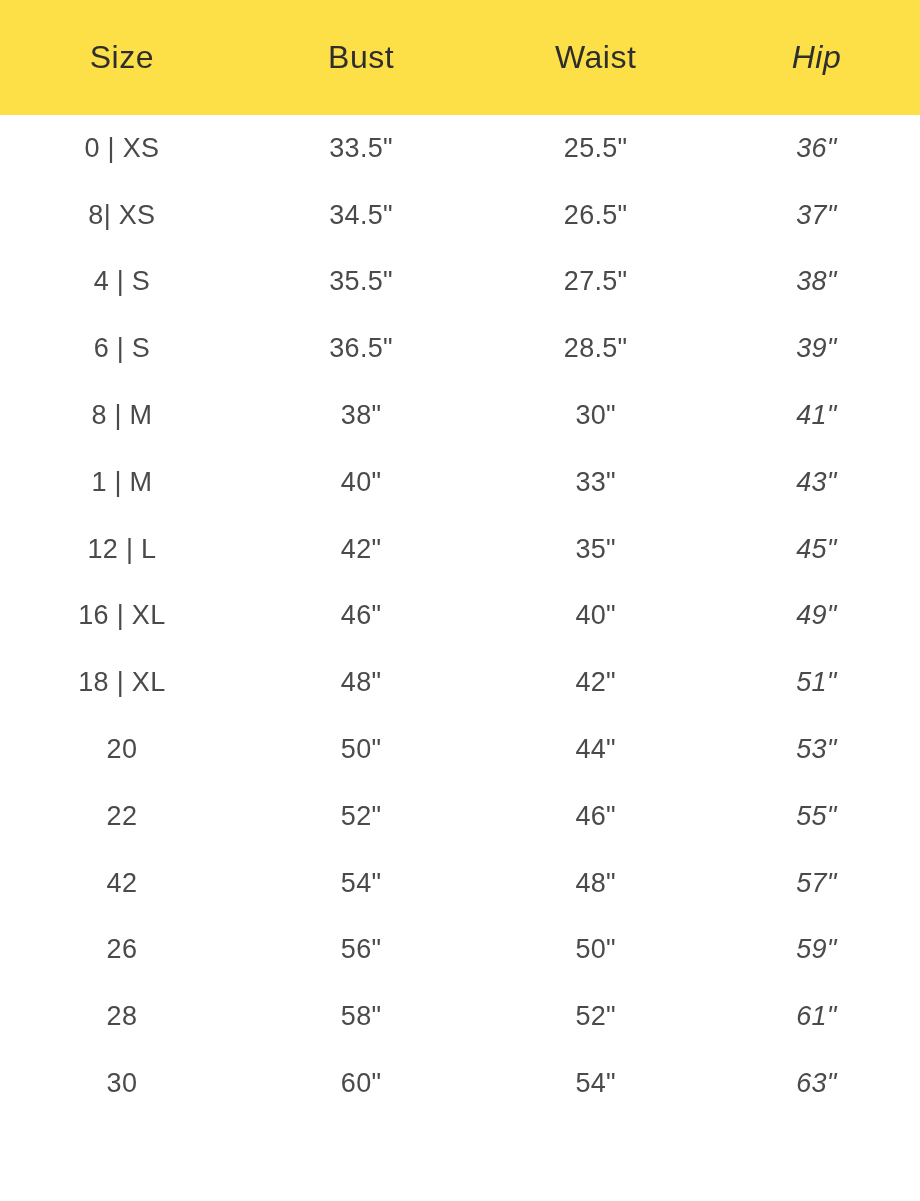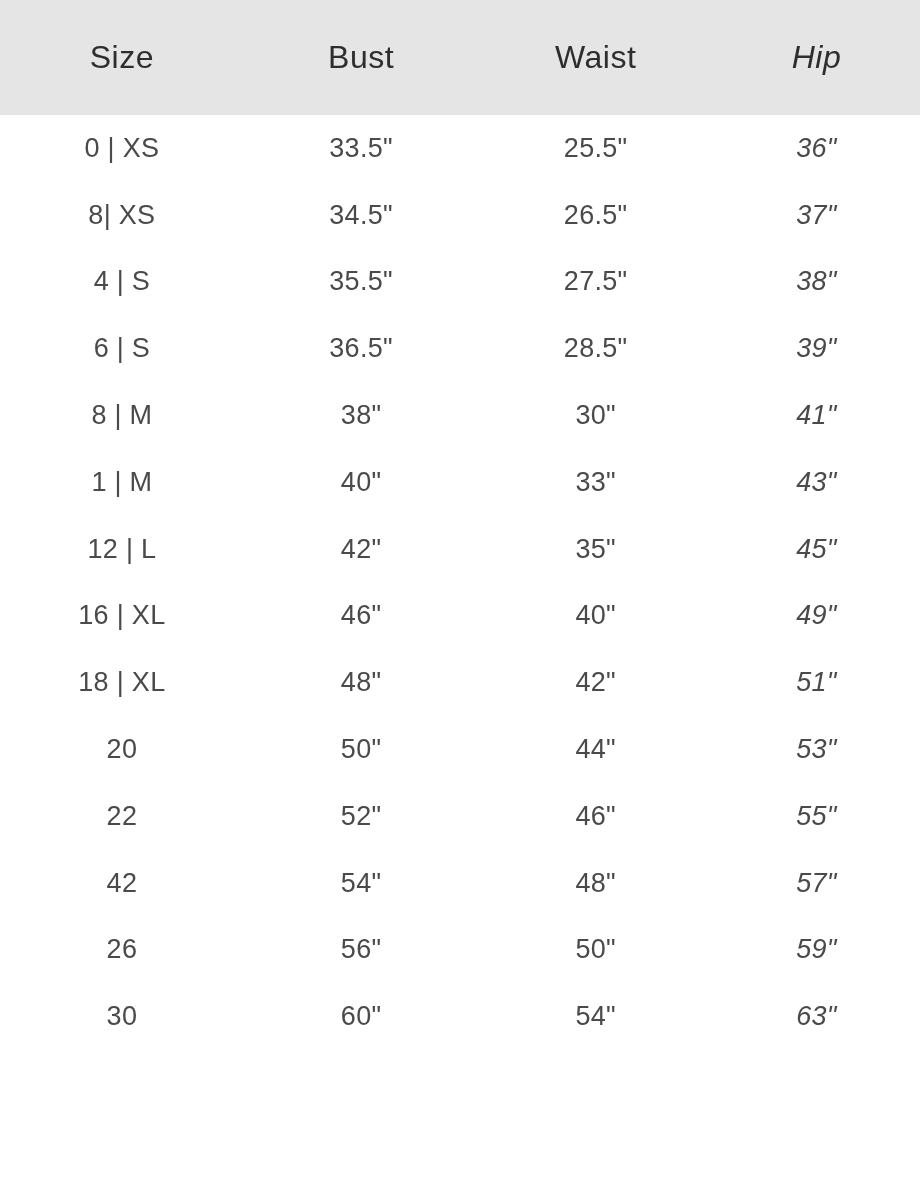--- a/index.html
+++ b/index.html
@@ -20,21 +20,21 @@
     box-sizing: border-box;
     display: flex;
     flex-direction: column;
   }
   .chart-table {
     width: 100%;
     border-collapse: collapse;
     table-layout: fixed;
   }
   .chart-table thead tr {
-    background: #e5e5e5;
+    background: #fde047;
     border-radius: 24px;
   }
   .chart-table thead th {
     height: 115px;
     font-weight: 400;
     font-size: 32px;
     color: #2e2e2e;
     text-align: center;
     vertical-align: middle;
     letter-spacing: 0.5px;
@@ -141,20 +141,26 @@
         <td class="col-waist">48"</td>
         <td class="col-hip">57"</td>
       </tr>
       <tr>
         <td class="col-size">26</td>
         <td class="col-bust">56"</td>
         <td class="col-waist">50"</td>
         <td class="col-hip">59"</td>
       </tr>
       <tr>
+        <td class="col-size">28</td>
+        <td class="col-bust">58"</td>
+        <td class="col-waist">52"</td>
+        <td class="col-hip">61"</td>
+      </tr>
+      <tr>
         <td class="col-size">30</td>
         <td class="col-bust">60"</td>
         <td class="col-waist">54"</td>
         <td class="col-hip">63"</td>
       </tr>
     </tbody>
   </table>
 </div>
 
 </body></html>

